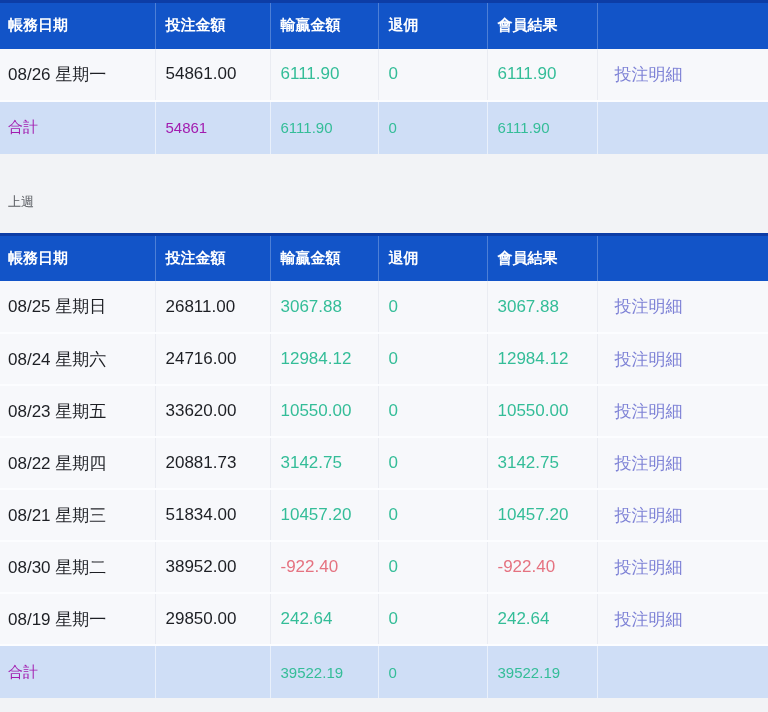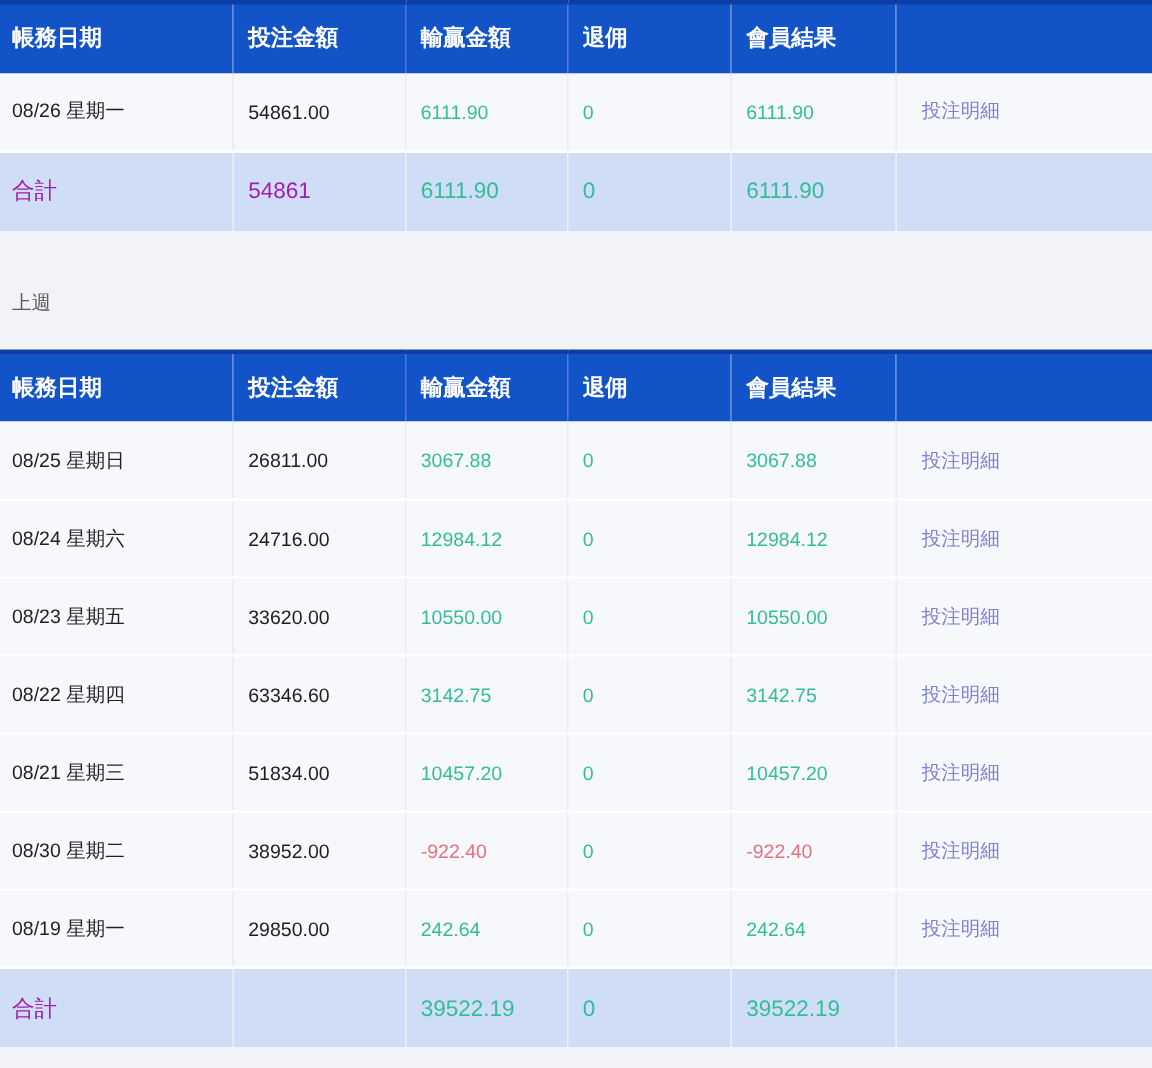--- a/index.html
+++ b/index.html
@@ -16,21 +16,21 @@
   thead th {
     background: #1254c8; color: #ffffff;
     font-size: 15px; font-weight: 700; text-align: left;
     height: 47px; border-top: 3px solid #0d3da6;
     border-right: 1px solid rgba(255,255,255,0.25);
   }
   thead th:last-child { border-right: none; }
 
   tbody td {
     background: #f7f8fb; height: 52px;
-    font-size: 13px; color: #1d1f24; text-align: left;
+    font-size: 17px; color: #1d1f24; text-align: left;
     border-bottom: 2px solid #fcfdff;
     border-right: 1px solid rgba(130,140,170,0.10);
   }
   tbody td:last-child { border-right: none; }
 
   tfoot td {
     background: #cfdef6; height: 53px;
     font-size: 15px; color: #a21caf; text-align: left;
     border-right: 1px solid rgba(255,255,255,0.55);
   }
@@ -145,21 +145,21 @@
         <td>08/23 星期五</td>
         <td>33620.00</td>
         <td class="pos">10550.00</td>
         <td class="pos">0</td>
         <td class="pos">10550.00</td>
         <td><span class="detail-link">投注明細</span></td>
       </tr>
 
       <tr>
         <td>08/22 星期四</td>
-        <td>63346.60</td>
+        <td>20881.73</td>
         <td class="pos">3142.75</td>
         <td class="pos">0</td>
         <td class="pos">3142.75</td>
         <td><span class="detail-link">投注明細</span></td>
       </tr>
 
       <tr>
         <td>08/21 星期三</td>
         <td>51834.00</td>
         <td class="pos">10457.20</td>

